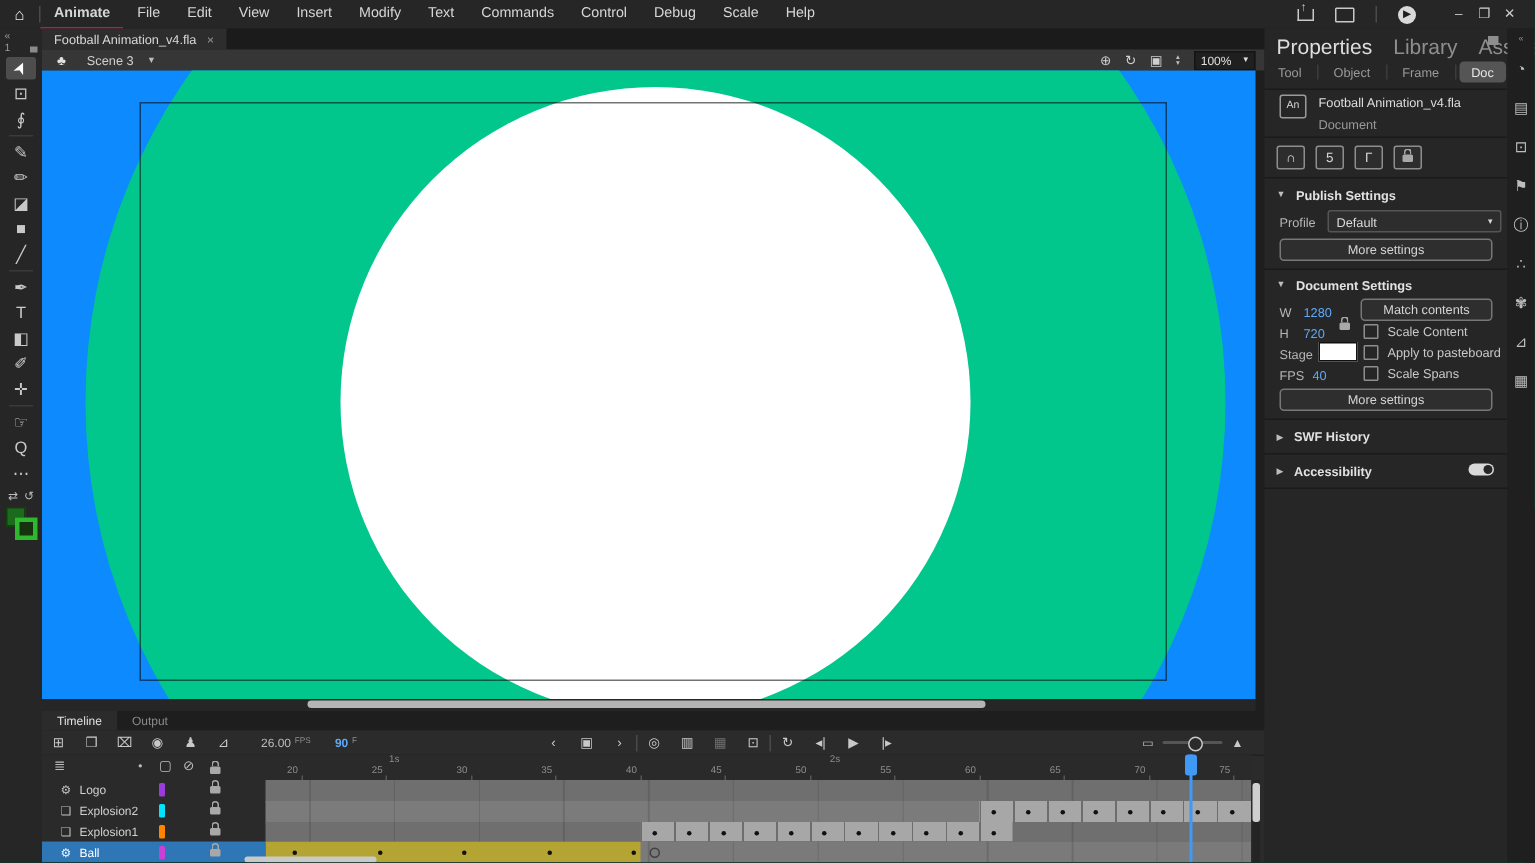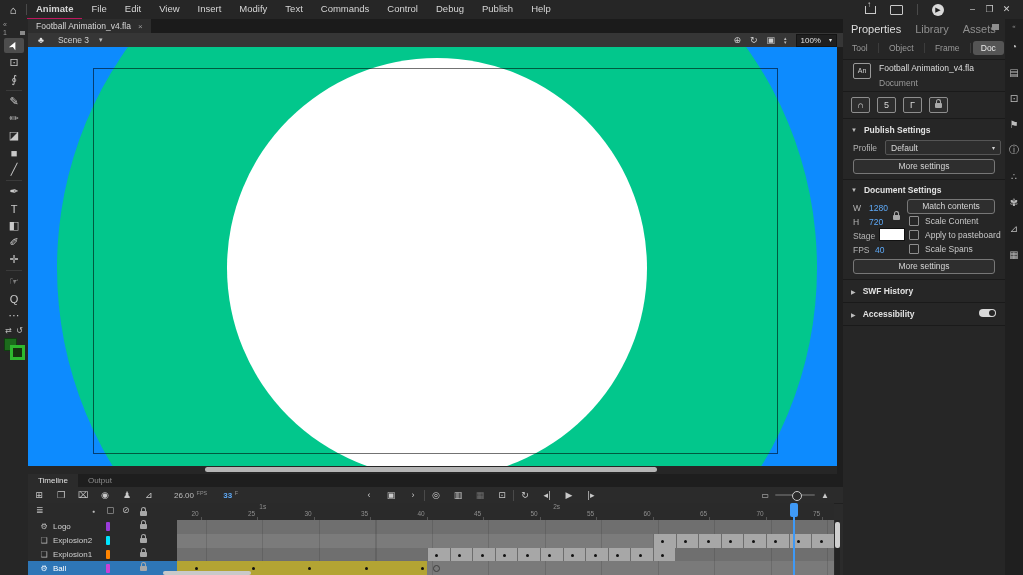--- a/index.html
+++ b/index.html
@@ -47,21 +47,21 @@
   .swatch-stroke{position:absolute;left:0;top:0;width:11px;height:11px;background:#1c6b1c;border:1px solid #0f3f0f;}
   .swatch-fill{position:absolute;left:6px;top:7px;width:9px;height:9px;border:3px solid #2eb82e;background:#16320f;}
   
   .canvas{left:28px;top:47px;width:809px;height:419px;overflow:hidden;}
   .circle{position:absolute;border-radius:50%;}
   .stage-border{position:absolute;border:1px solid rgba(0,0,0,0.55);}
   .canvas-hscroll{left:28px;top:466px;width:809px;height:8px;background:#262626;}
   .canvas-hscroll .thumb{position:absolute;left:177px;top:1px;width:452px;height:5px;background:#b5b5b5;border-radius:3px;}
   
   .props{left:843px;top:19px;width:162px;height:556px;background:#262626;font-size:8.5px;}
-  .props .ptabs{position:absolute;left:0;top:4px;width:162px;display:flex;gap:14px;padding-left:8px;font-size:11px;color:#8e8e8e;}
+  .props .ptabs{position:absolute;left:0;top:4px;width:162px;display:flex;gap:14px;padding-left:8px;font-size:14px;color:#8e8e8e;}
   .props .ptabs .on{color:#dedede;}
   .props .pmenu{position:absolute;right:6px;top:5px;width:7px;height:6px;background:#8e8e8e;}
   .modetabs{position:absolute;left:0;top:22px;width:162px;display:flex;justify-content:space-around;align-items:center;color:#9a9a9a;}
   .modetab{padding:2px 8px;border-radius:3px;}
   .modetab.on{background:#555;color:#e8e8e8;}
   .mt-sep{width:1px;height:10px;background:#3c3c3c;}
   .docinfo{position:absolute;left:10px;top:44px;display:flex;gap:8px;}
   .an-ic{width:16px;height:14px;border:1px solid #9a9a9a;border-radius:2px;font-size:7px;color:#d2d2d2;text-align:center;line-height:14px;}
   .docinfo .t1{color:#dfdfdf;}
   .docinfo .t2{color:#9a9a9a;margin-top:5px;}
@@ -134,21 +134,21 @@
         <span class="menu-item active">Animate</span>
         <span class="menu-item">File</span>
         <span class="menu-item">Edit</span>
         <span class="menu-item">View</span>
         <span class="menu-item">Insert</span>
         <span class="menu-item">Modify</span>
         <span class="menu-item">Text</span>
         <span class="menu-item">Commands</span>
         <span class="menu-item">Control</span>
         <span class="menu-item">Debug</span>
-        <span class="menu-item">Publish</span>
+        <span class="menu-item">Scale</span>
         <span class="menu-item">Help</span>
       </span>
     <span class="mb-right">
       <span class="icon-share"></span>
       <span class="icon-device"></span>
       <span class="vsep"></span>
       <span class="icon-testmovie">▶</span>
       <span class="winctl">
         <span>–</span>
         <span>❐</span>
@@ -379,21 +379,21 @@
           <span class="tlb">⌧</span>
           <span class="tlb">◉</span>
           <span class="tlb">♟</span>
           <span class="tlb">⊿</span>
         </span>
       <span style="margin-left:14px;">
         <span class="fpslab">26.00</span>
         <span class="fpsunit">FPS</span>
       </span>
       <span style="margin-left:16px;">
-        <span class="frameval">33</span>
+        <span class="frameval">90</span>
         <span class="fpsunit">F</span>
       </span>
       <span id="tl-center-btns" style="display:flex;margin-left:120px;align-items:center;">
           <span class="tlb">‹</span>
           <span class="tlb">▣</span>
           <span class="tlb">›</span>
           <span class="vsep"></span>
           <span class="tlb">◎</span>
           <span class="tlb">▥</span>
           <span class="tlb dim">▦</span>

